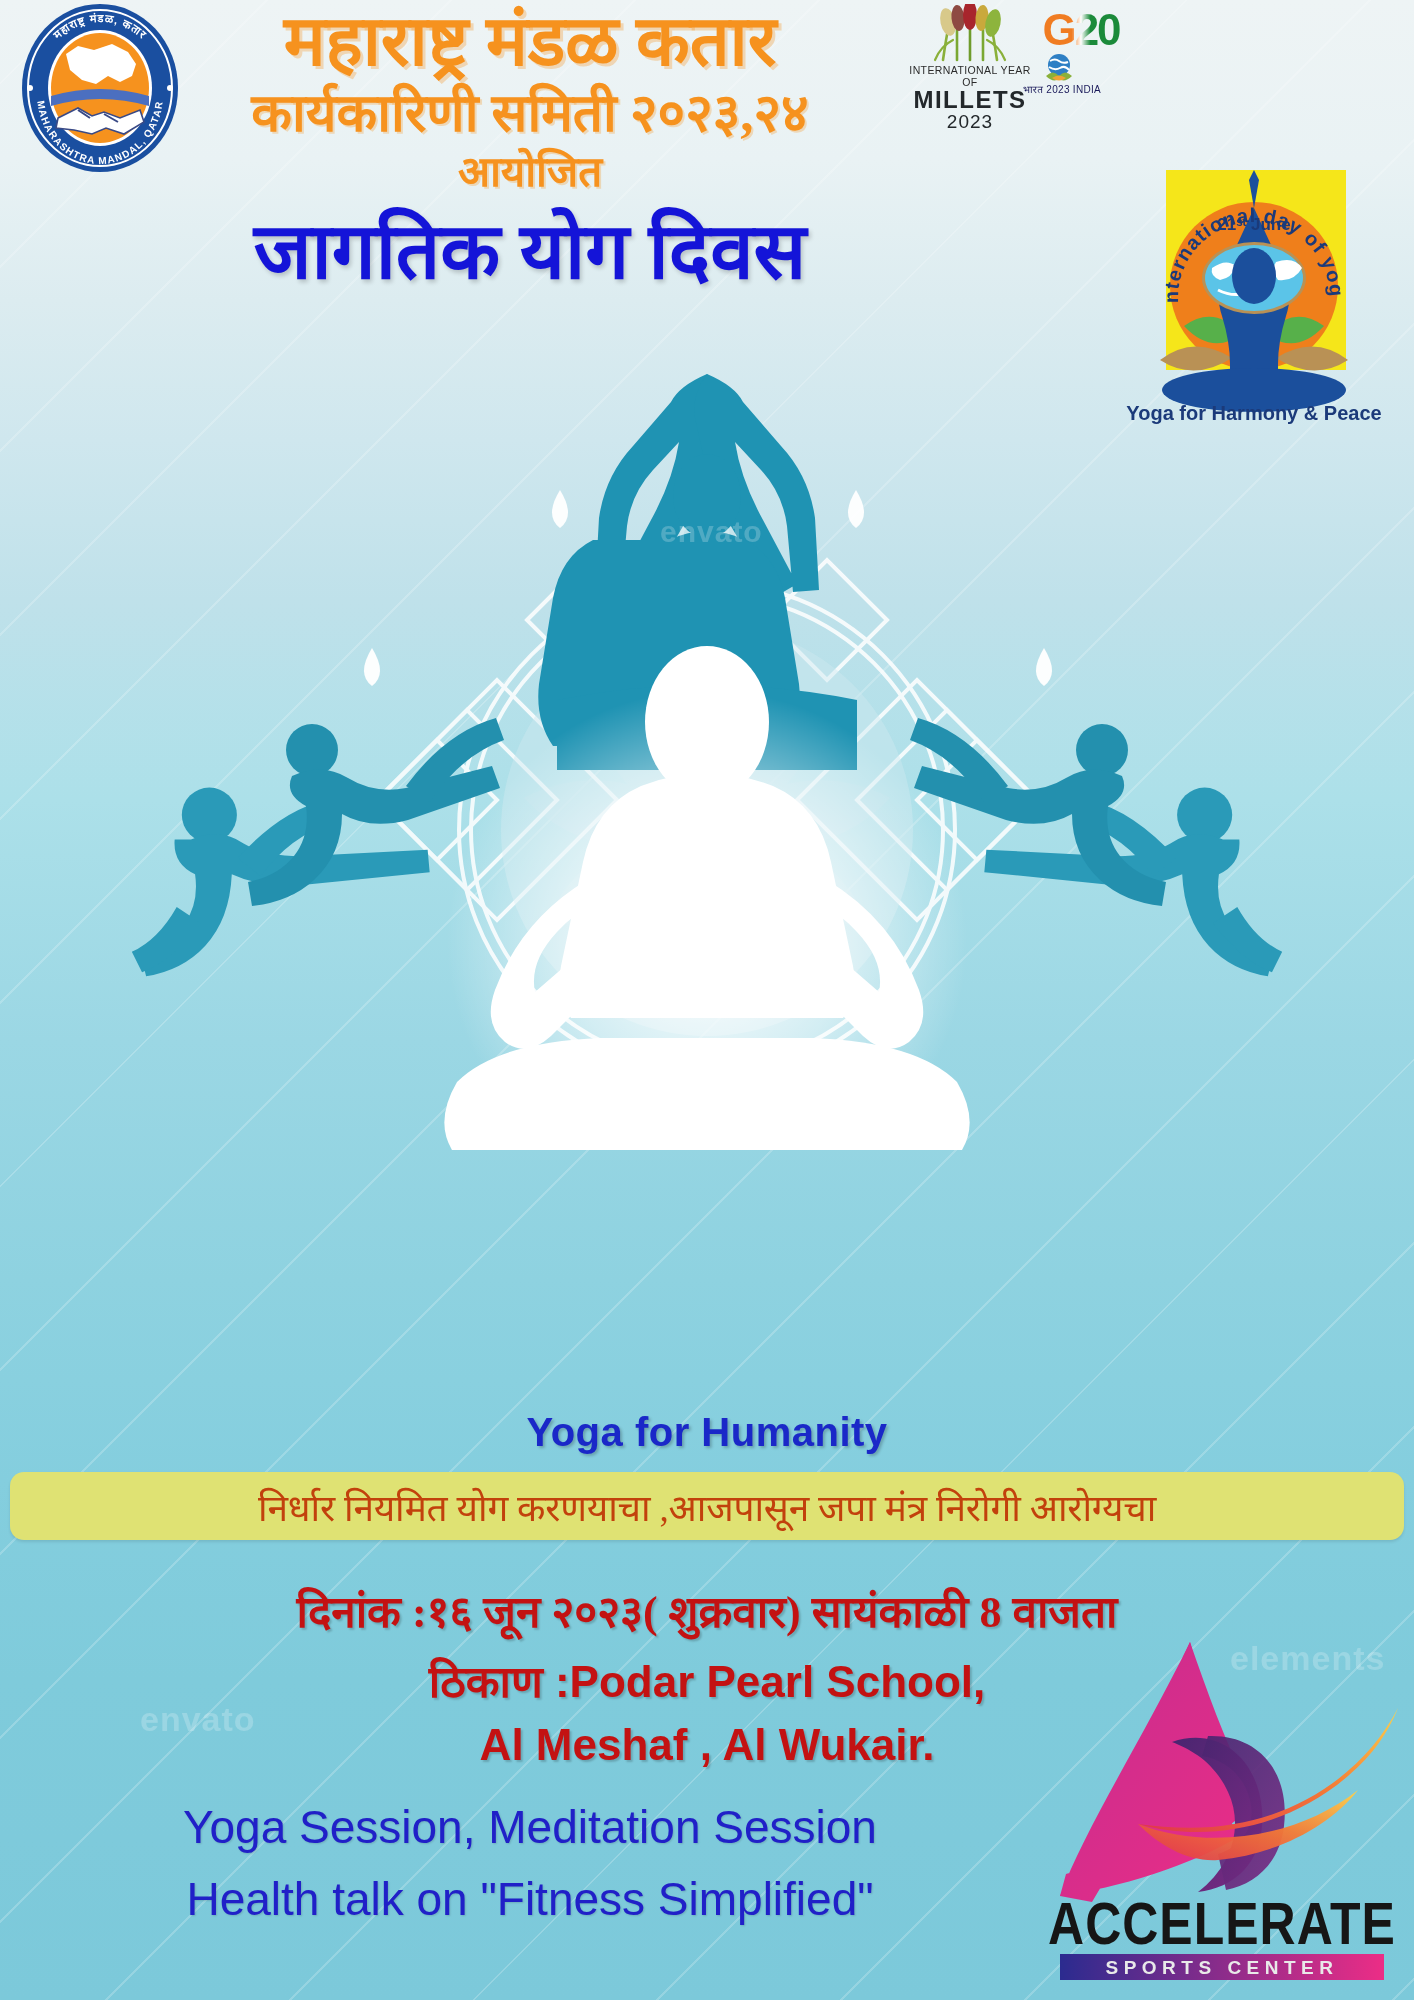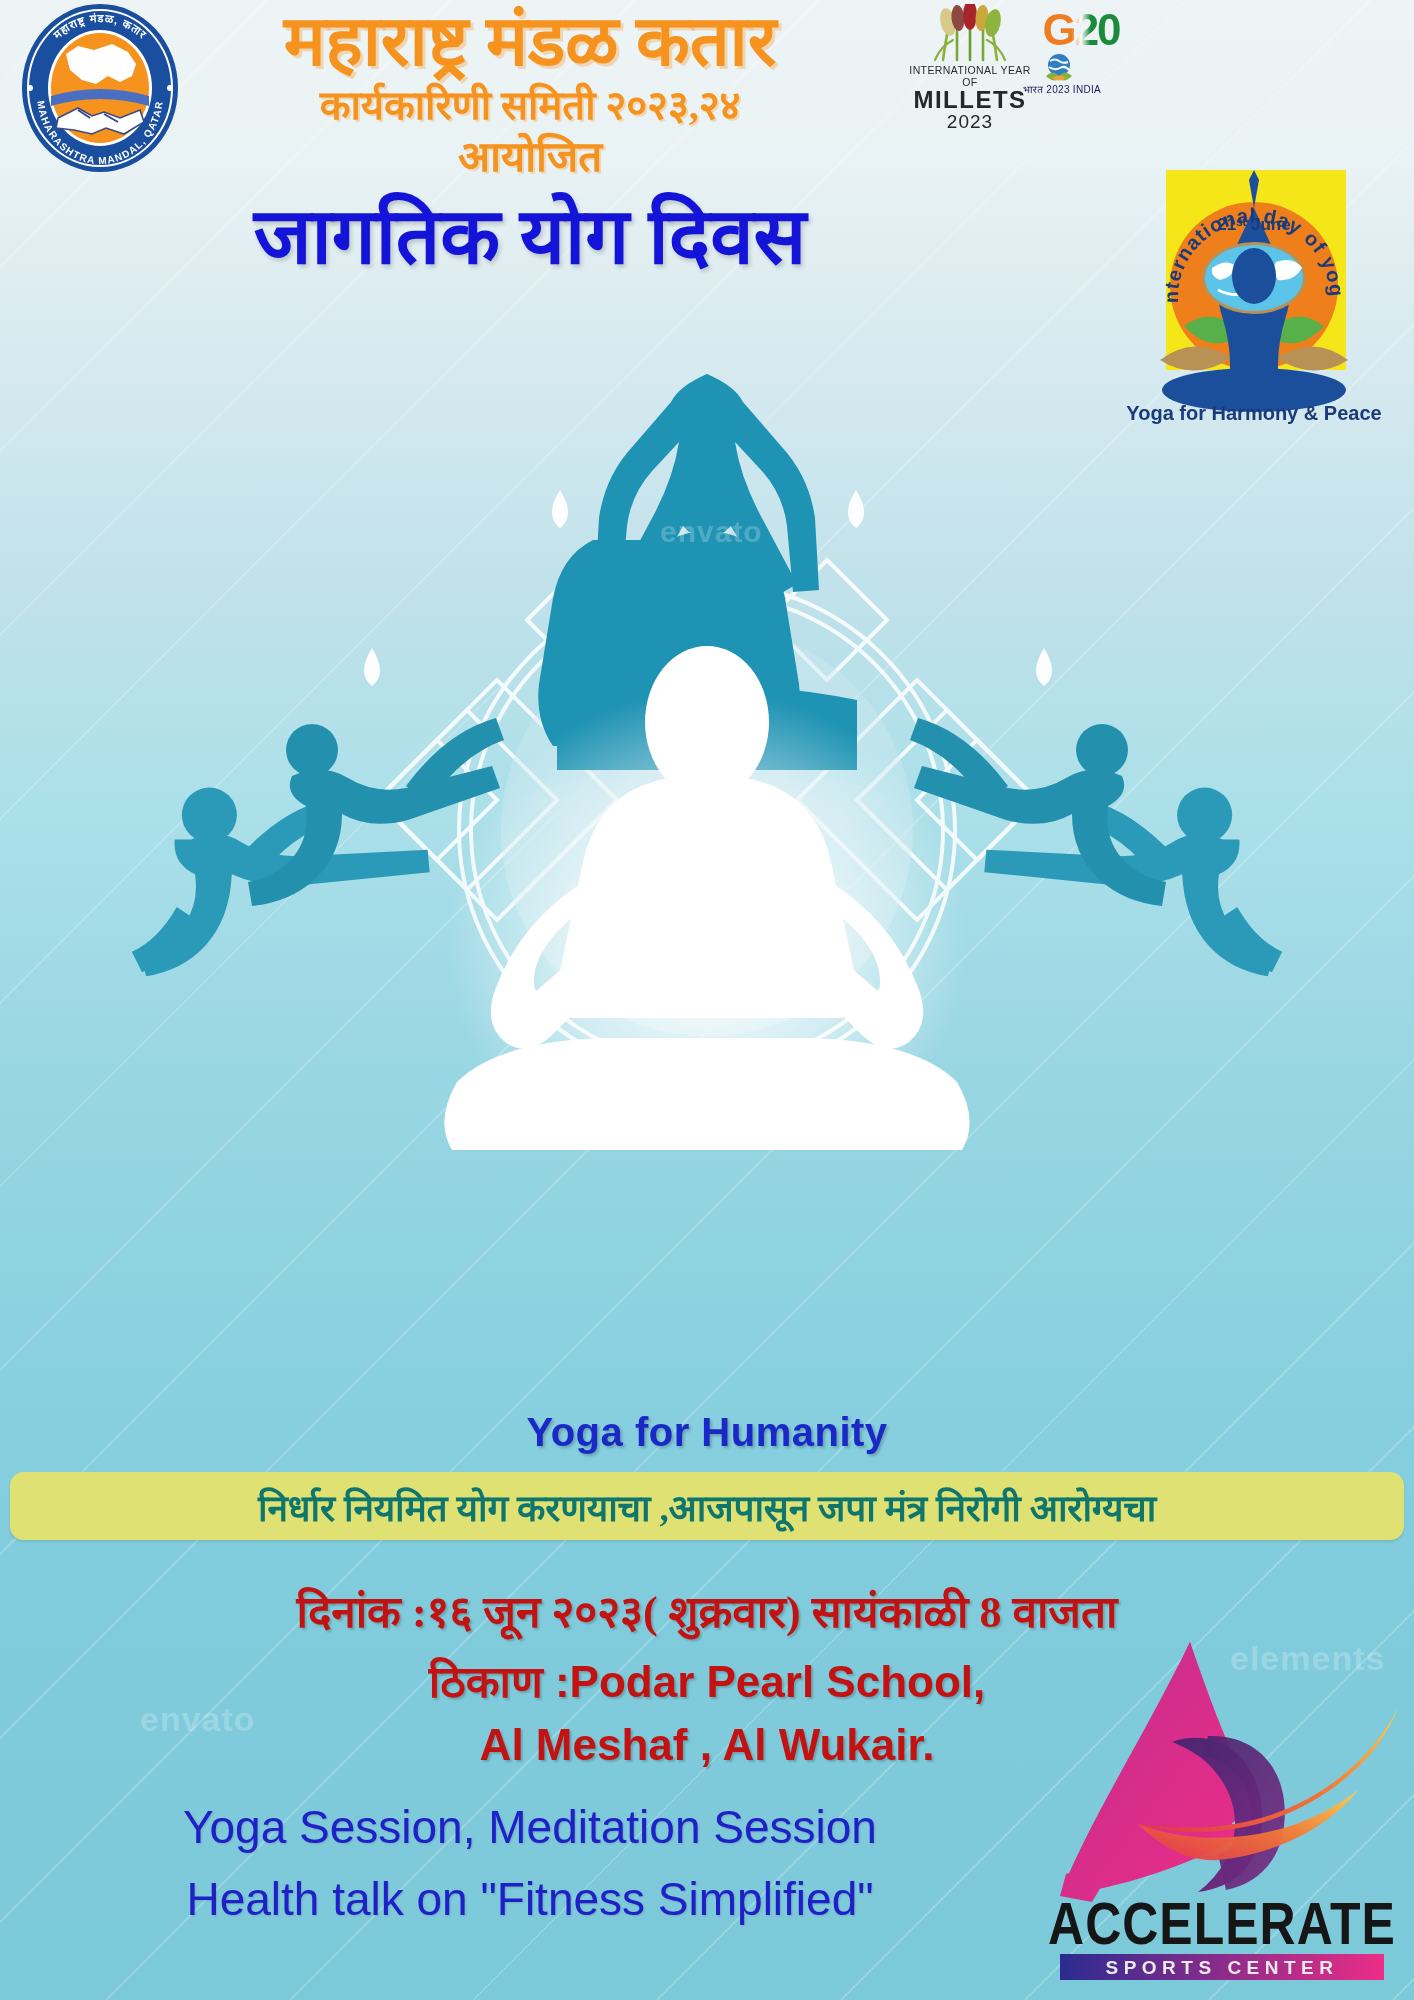--- a/index.html
+++ b/index.html
@@ -38,21 +38,21 @@
 
   .title-block{position:absolute;left:170px;top:6px;width:720px;text-align:center;}
   .t-main{
     font-family:"Liberation Serif", serif;
     font-size:70px;font-weight:bold;color:#f6921e;line-height:1.02;
     text-shadow:3px 3px 0 rgba(246,146,30,.30);
     white-space:nowrap;
   }
   .t-sub{
     font-family:"Liberation Serif", serif;
-    font-size:40px;font-weight:bold;color:#f6921e;line-height:1.15;margin-top:6px;
+    font-size:53px;font-weight:bold;color:#f6921e;line-height:1.15;margin-top:6px;
     text-shadow:2px 2px 0 rgba(246,146,30,.28);
   }
   .t-sub2{
     font-family:"Liberation Serif", serif;
     font-size:42px;font-weight:bold;color:#f6921e;line-height:1.15;margin-top:4px;
     text-shadow:2px 2px 0 rgba(246,146,30,.28);
     text-align:center;
   }
   .t-blue{
     font-family:"Liberation Serif", serif;
@@ -85,21 +85,21 @@
     text-shadow:2px 2px 3px rgba(0,0,0,.22);
   }
   .pledge-band{
     position:absolute;left:10px;top:1472px;width:1394px;height:68px;
     background:#dfe273;border-radius:14px;
     display:flex;align-items:center;justify-content:center;
     box-shadow:0 2px 3px rgba(0,0,0,.10);
   }
   .pledge-band span{
     font-family:"Liberation Serif", serif;
-    font-size:37px;font-weight:bold;color:#0f766e;white-space:nowrap;letter-spacing:-.2px;
+    font-size:37px;font-weight:normal;color:#c2410c;white-space:nowrap;letter-spacing:-.2px;
   }
   .red-line{
     position:absolute;width:1414px;text-align:center;
     font-family:"Liberation Serif", serif;
     font-size:44px;font-weight:bold;color:#c31212;
     text-shadow:2px 2px 2px rgba(0,0,0,.18);white-space:nowrap;
   }
   .r1{left:0;top:1580px;}
   .r2{left:0;top:1650px;font-family:"Liberation Sans", sans-serif;}
   .r3{left:0;top:1720px;font-family:"Liberation Sans", sans-serif;}

